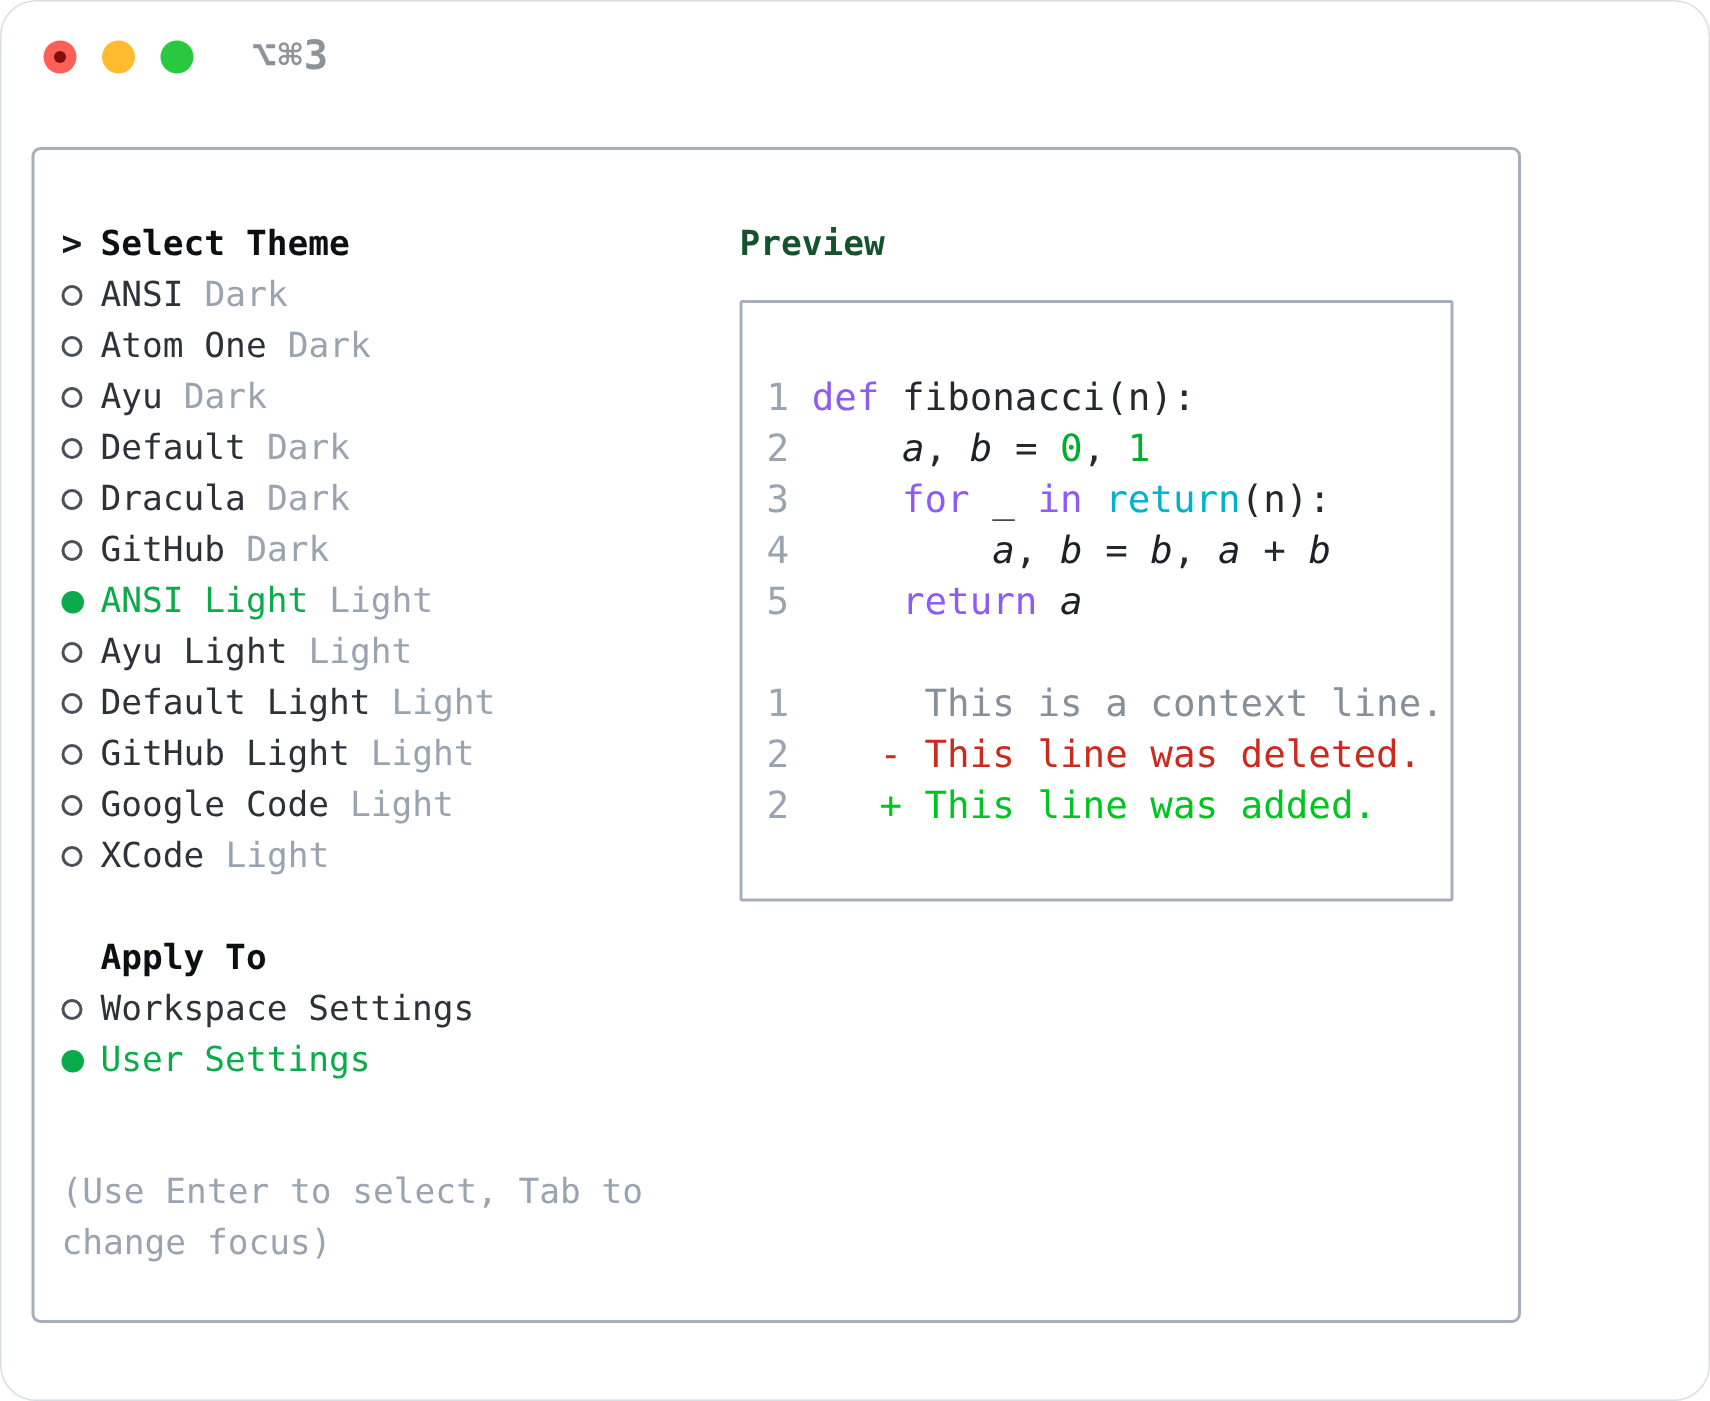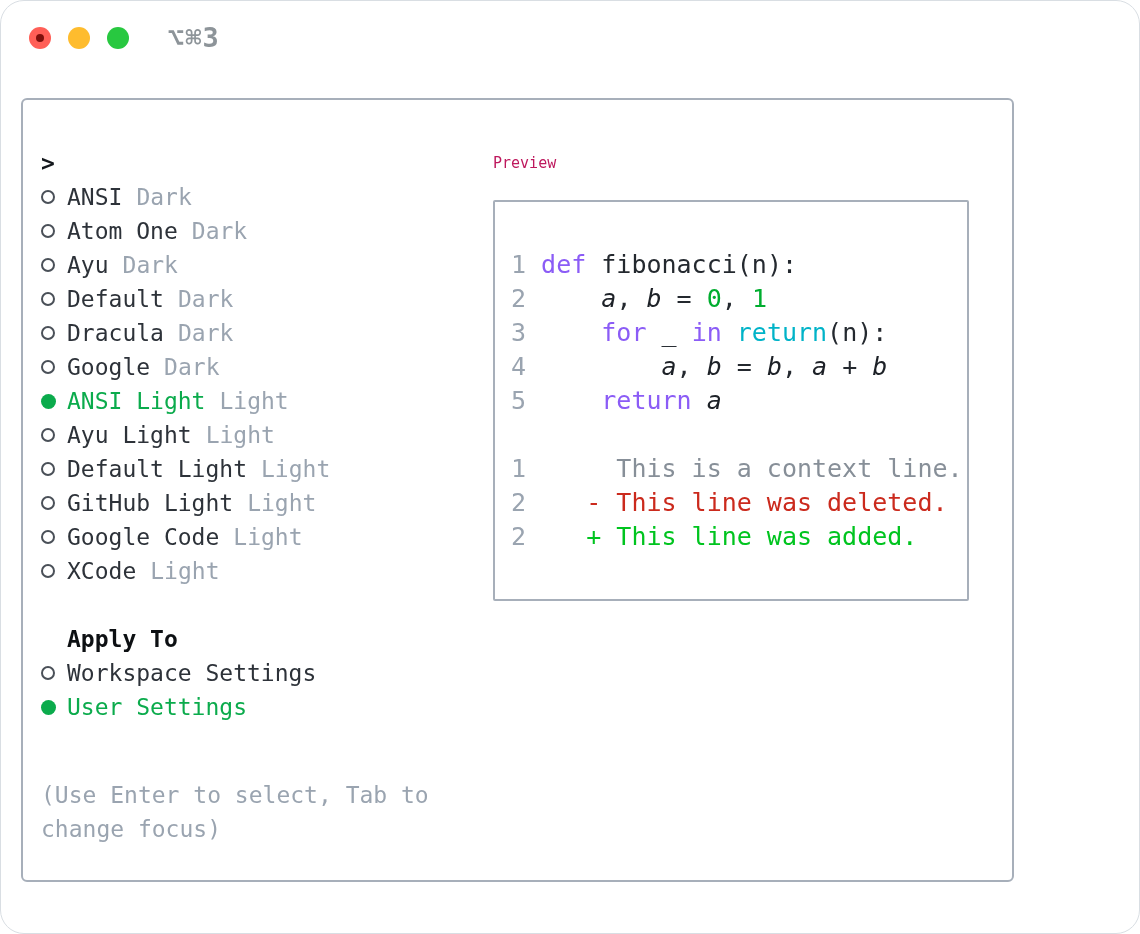--- a/index.html
+++ b/index.html
@@ -44,21 +44,21 @@
   .dot.sel { width:15px; height:15px; border:none; background:#0bab4c; }
 
   .iname { color:#2d3239; }
   .iname.sel { color:#0bab4c; }
   .itag { color:#9aa4b0; margin-left:14px; }
 
   .apply-block { margin-top:34px; }
   .hint { margin-top:54px; width:405px; font-size:23px; line-height:34px; color:#9aa4b0; }
 
   
-  .prevlabel { height:34px; line-height:34px; font-size:15px; font-weight:normal; color:#be185d; }
+  .prevlabel { height:34px; line-height:34px; font-size:23px; font-weight:bold; color:#14532d; }
   .prevbox {
     margin-top:20px; width:476px; height:401px;
     border:2px solid #a7afba; border-radius:2px;
     padding:46px 0 0 16px; font-size:25px; overflow:hidden;
   }
   .pline { height:34px; line-height:34px; display:flex; white-space:pre; }
   .ln { color:#9aa4b0; width:1ch; flex:none; }
   .lc { white-space:pre; color:#24292f; }
   .lc span { white-space:pre; }
   .k { color:#8b5cf6; }           
@@ -83,20 +83,21 @@
     <span class="tl yellow"></span>
     <span class="tl green"></span>
     <span class="shortcut">⌥⌘3</span>
   </div>
 
   <div class="mainbox">
 
     <div class="leftcol">
       <div class="row">
         <span class="pointer">&gt;</span>
+        <span class="header-label">Select Theme</span>
       </div>
 
       <div id="theme-items">
           <div class="row">
             <span class="dotwrap">
               <span class="dot"></span>
             </span>
             <span class="iname">ANSI</span>
             <span class="itag">Dark</span>
           </div>
@@ -125,21 +126,21 @@
             <span class="dotwrap">
               <span class="dot"></span>
             </span>
             <span class="iname">Dracula</span>
             <span class="itag">Dark</span>
           </div>
           <div class="row">
             <span class="dotwrap">
               <span class="dot"></span>
             </span>
-            <span class="iname">Google</span>
+            <span class="iname">GitHub</span>
             <span class="itag">Dark</span>
           </div>
           <div class="row">
             <span class="dotwrap">
               <span class="dot sel"></span>
             </span>
             <span class="iname sel">ANSI Light</span>
             <span class="itag">Light</span>
           </div>
           <div class="row">

